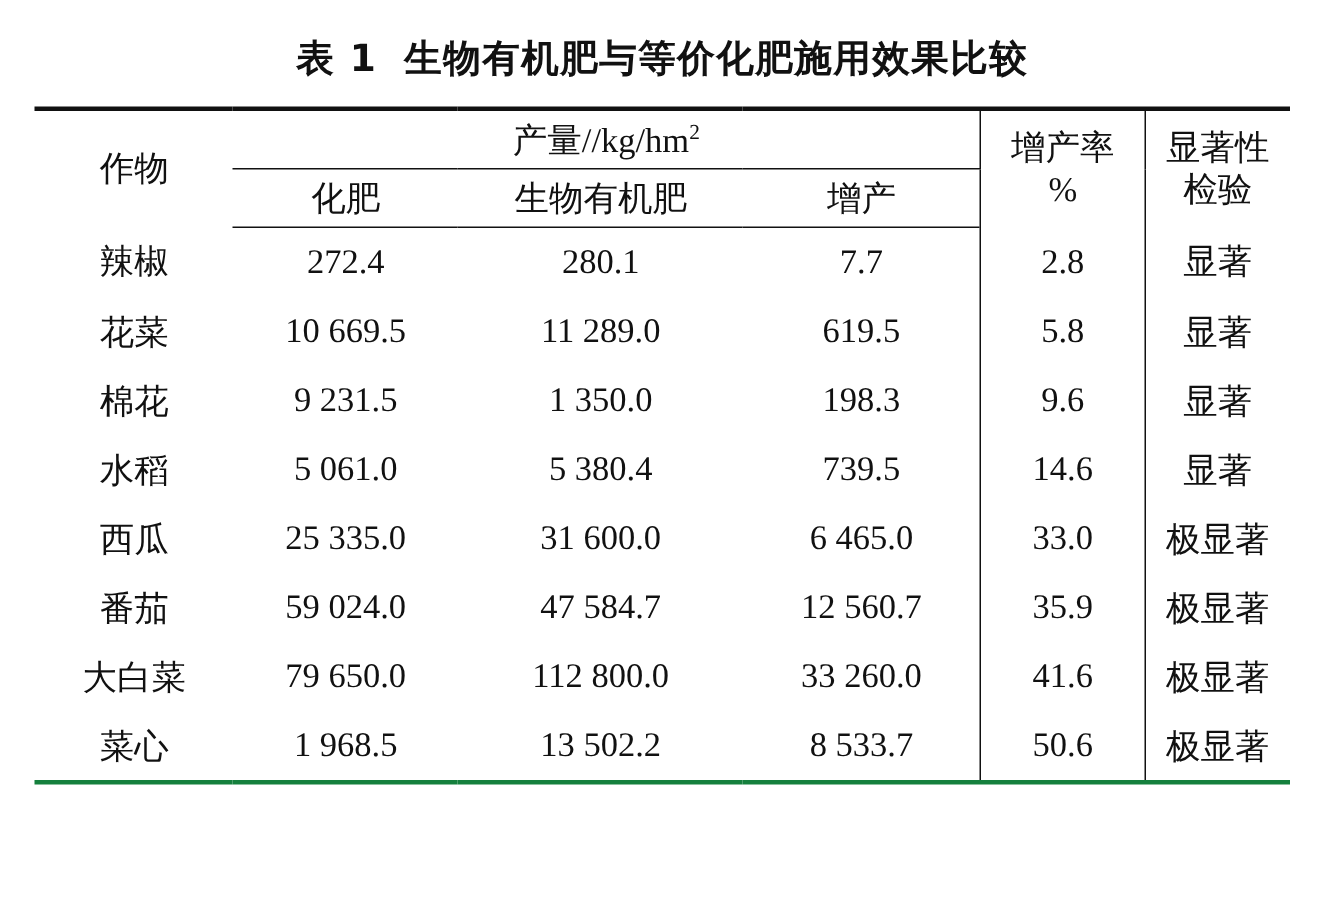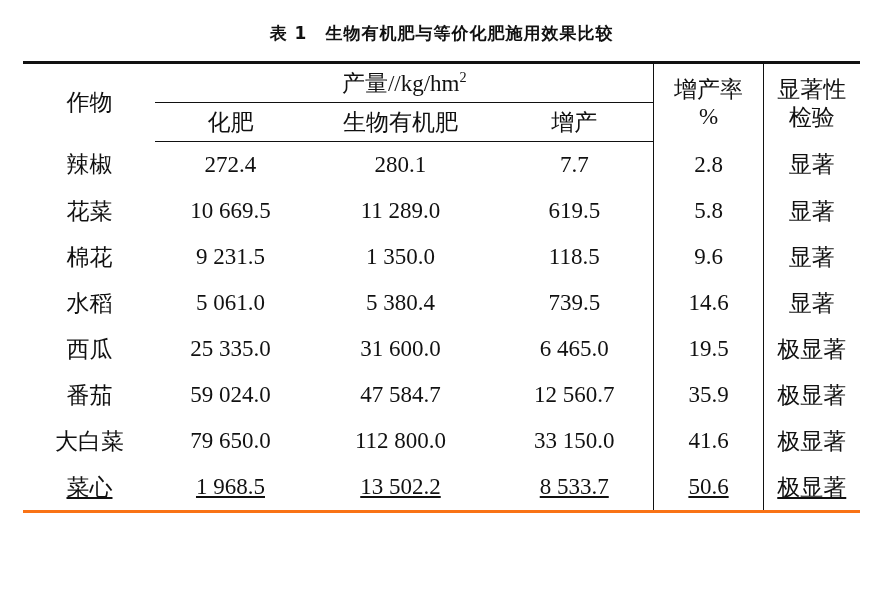--- a/index.html
+++ b/index.html
@@ -16,21 +16,21 @@
   }
   .page {
     position: relative;
     width: 883px;
     height: 603px;
     box-sizing: border-box;
     padding: 0;
   }
   .table-caption {
     text-align: center;
-    font-size: 17px;
+    font-size: 25px;
     font-weight: bold;
     letter-spacing: 1px;
     padding-top: 22px;
     padding-bottom: 16px;
     font-family: "DejaVu Sans", sans-serif;
   }
   .caption-label {
     margin-right: 18px;
   }
   table.data {
@@ -62,22 +62,21 @@
     font-family: Liberation Serif, serif;
   }
   .span-rule {
     border-bottom: 1.5px solid #111;
     margin-top: 16px;
   }
   .rule-under-head td {
     border-bottom: 1.5px solid #111;
   }
   .rule-bottom td {
-    border-bottom: 3px solid #f97316;
-    text-decoration: underline;
+    border-bottom: 3px solid #15803d;
   }
   tbody tr td {
     height: 46px;
     padding-top: 2px;
     padding-bottom: 2px;
   }
   .vline-l {
     border-left: 1.5px solid #111;
   }
   .vline-r {
@@ -167,53 +166,53 @@
         <td class="num">10 669.5</td>
         <td class="num">11 289.0</td>
         <td class="num">619.5</td>
         <td class="num vline-l vline-r">5.8</td>
         <td class="cn">显著</td>
       </tr>
       <tr>
         <td class="cn">棉花</td>
         <td class="num">9 231.5</td>
         <td class="num">1 350.0</td>
-        <td class="num">118.5</td>
+        <td class="num">198.3</td>
         <td class="num vline-l vline-r">9.6</td>
         <td class="cn">显著</td>
       </tr>
       <tr>
         <td class="cn">水稻</td>
         <td class="num">5 061.0</td>
         <td class="num">5 380.4</td>
         <td class="num">739.5</td>
         <td class="num vline-l vline-r">14.6</td>
         <td class="cn">显著</td>
       </tr>
       <tr>
         <td class="cn">西瓜</td>
         <td class="num">25 335.0</td>
         <td class="num">31 600.0</td>
         <td class="num">6 465.0</td>
-        <td class="num vline-l vline-r">19.5</td>
+        <td class="num vline-l vline-r">33.0</td>
         <td class="cn">极显著</td>
       </tr>
       <tr>
         <td class="cn">番茄</td>
         <td class="num">59 024.0</td>
         <td class="num">47 584.7</td>
         <td class="num">12 560.7</td>
         <td class="num vline-l vline-r">35.9</td>
         <td class="cn">极显著</td>
       </tr>
       <tr>
         <td class="cn">大白菜</td>
         <td class="num">79 650.0</td>
         <td class="num">112 800.0</td>
-        <td class="num">33 150.0</td>
+        <td class="num">33 260.0</td>
         <td class="num vline-l vline-r">41.6</td>
         <td class="cn">极显著</td>
       </tr>
       <tr class="rule-bottom">
         <td class="cn">菜心</td>
         <td class="num">1 968.5</td>
         <td class="num">13 502.2</td>
         <td class="num">8 533.7</td>
         <td class="num vline-l vline-r">50.6</td>
         <td class="cn">极显著</td>

